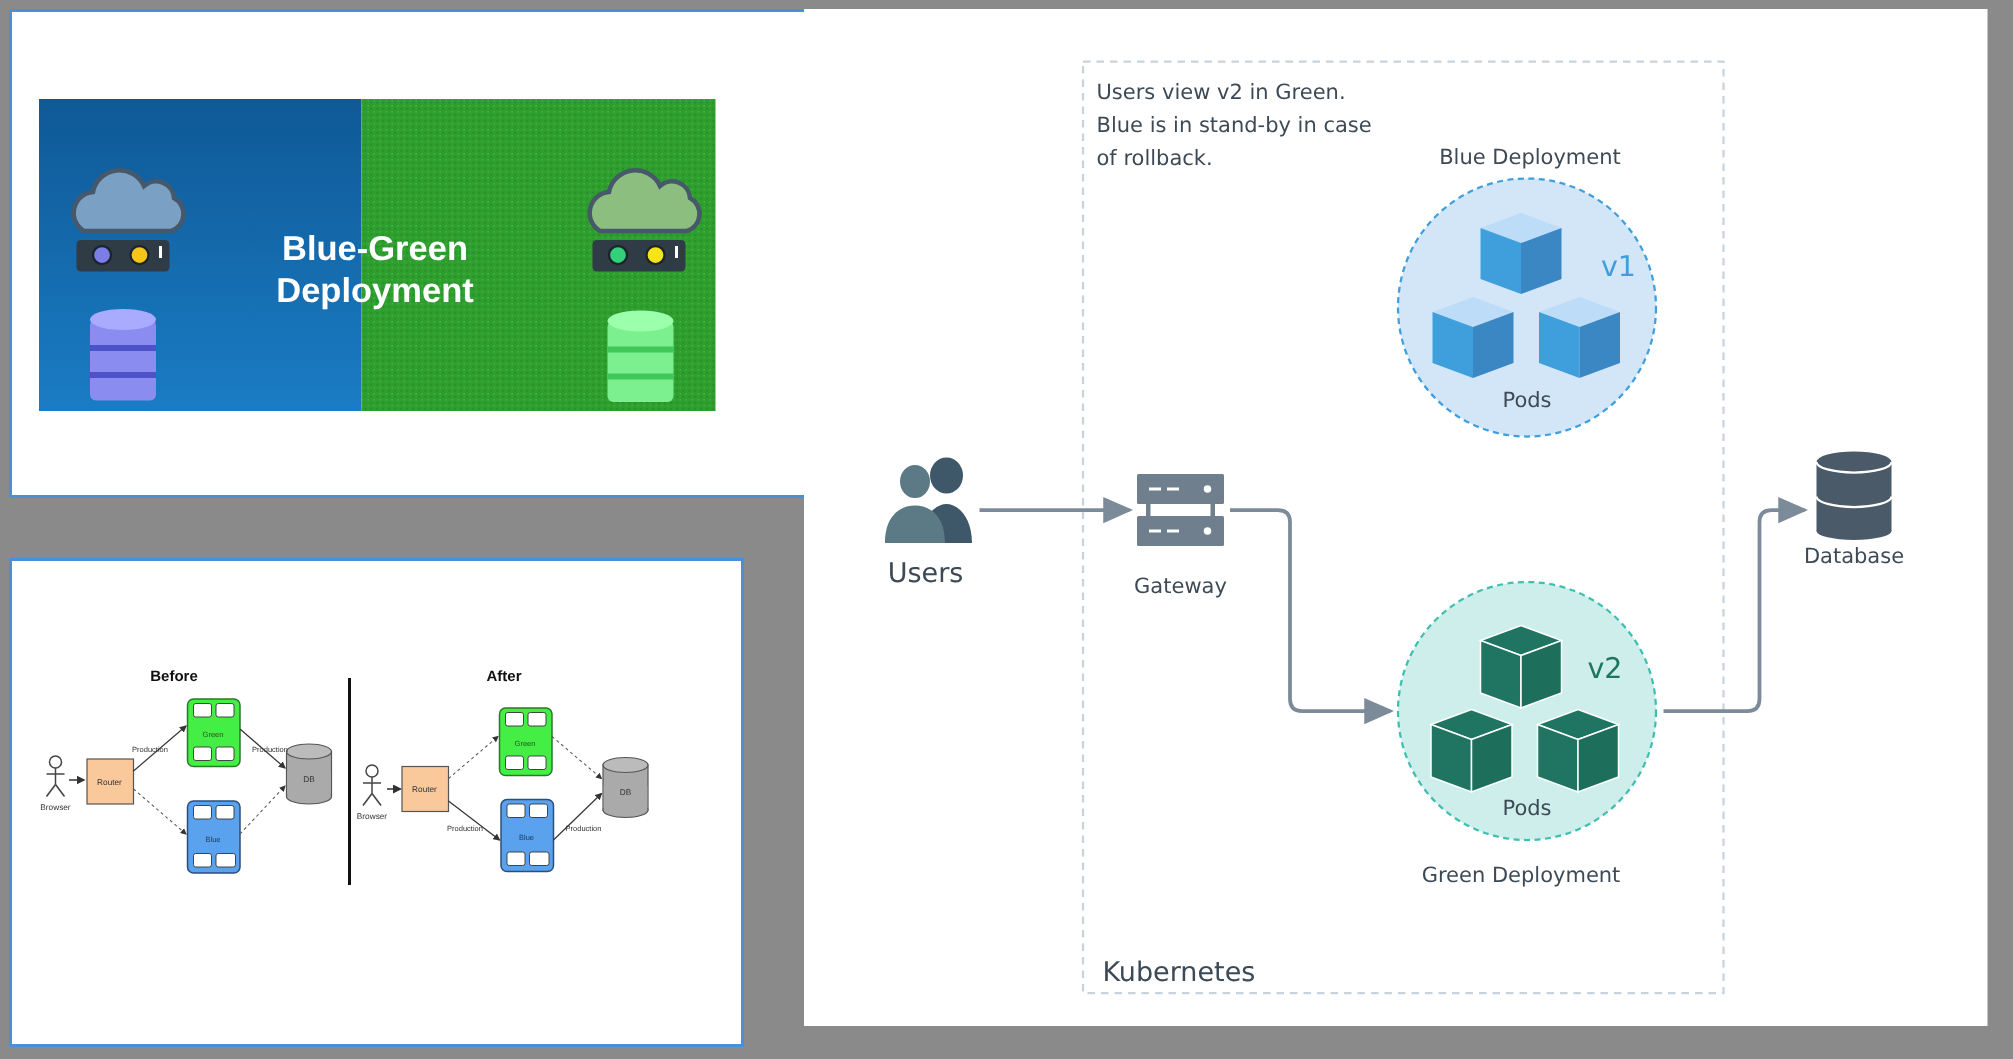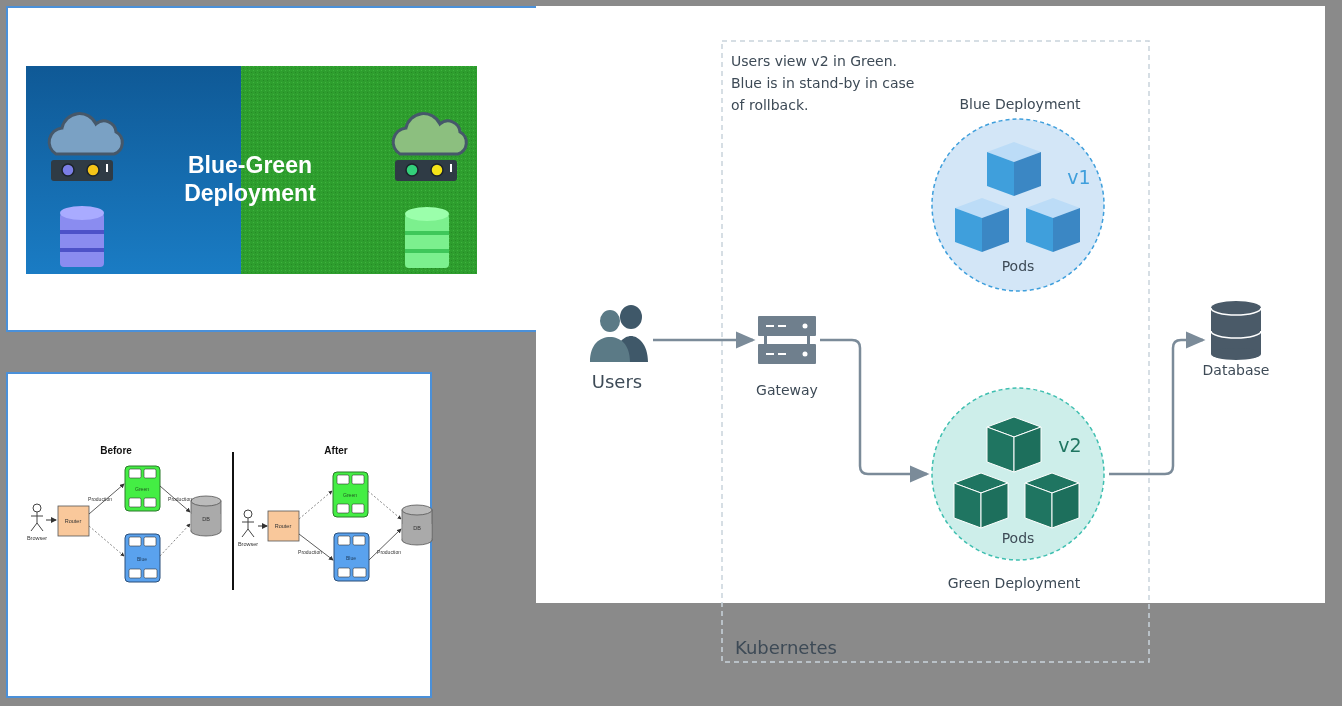--- a/index.html
+++ b/index.html
@@ -1,21 +1,21 @@
 <!DOCTYPE html>
 <html><head>
 <meta charset="utf-8">
 <style>
   * { box-sizing: border-box; margin: 0; padding: 0; }
   html, body { width: 1342px; height: 706px; overflow: hidden; }
   body { background: #8a8a8a; position: relative; font-family: "DejaVu Sans", sans-serif; }
   .slide { position: absolute; background: #fff; }
   #slide1 { left: 6px; top: 6px; width: 576px; height: 326px; border: 2px solid #4a90d9; }
-  #slide2 { left: 6px; top: 372px; width: 426px; height: 326px; border: 2px solid #4a90d9; }
-  #slide3 { left: 536px; top: 6px; width: 789px; height: 597px; }
+  #slide2 { left: 6px; top: 372px; width: 490px; height: 326px; border: 2px solid #4a90d9; }
+  #slide3 { left: 536px; top: 6px; width: 789px; height: 678px; }
   svg text { font-family: "DejaVu Sans", sans-serif; }
   .banner-title { font-family: "Liberation Sans", sans-serif; font-weight: bold; }
   .small-lbl { font-family: "Liberation Sans", sans-serif; }
 </style>
 </head>
 <body>
 
 <div id="slide1" class="slide">
   <svg width="486" height="322" viewBox="0 0 486 322">
     <defs>

